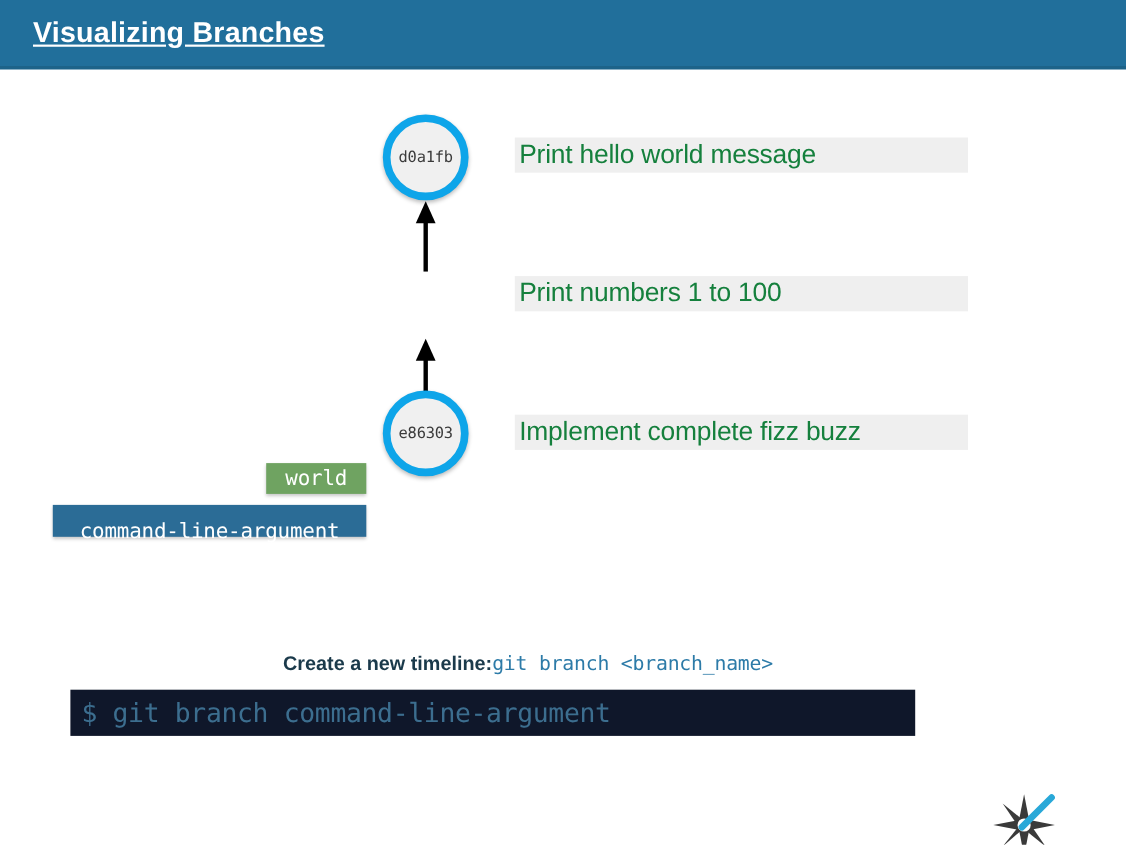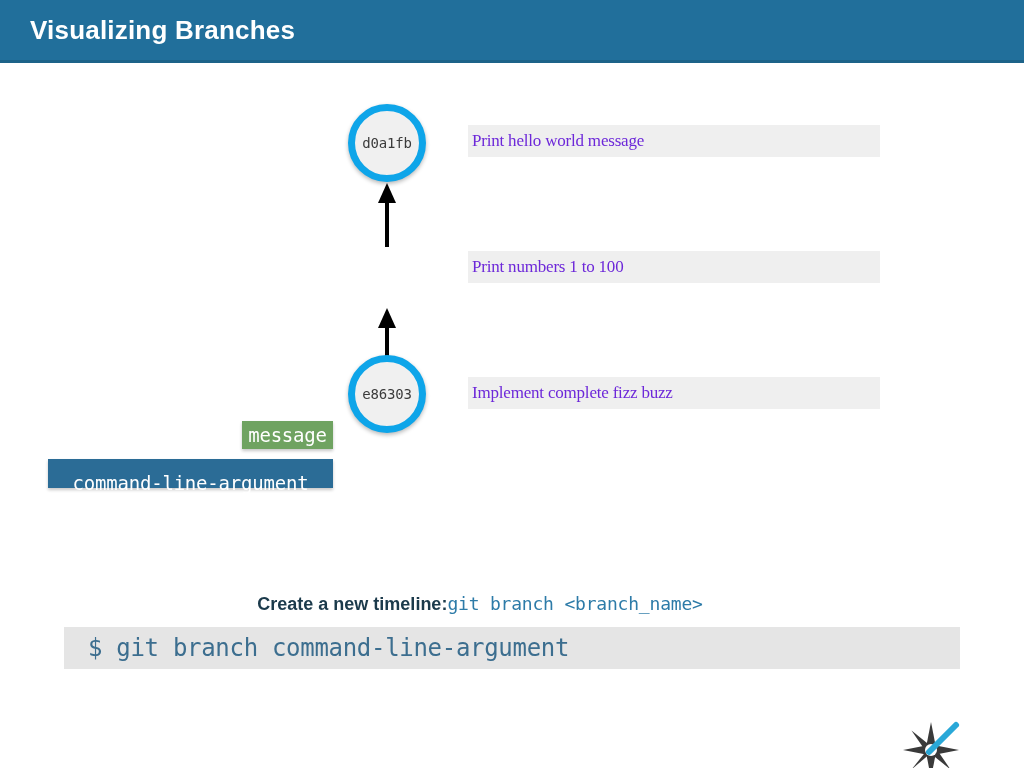--- a/index.html
+++ b/index.html
@@ -29,20 +29,21 @@
   .header-title {
     position: absolute;
     left: 30px;
     top: 50%;
     transform: translateY(-50%);
     color: #ffffff;
     font-size: 26px;
     font-weight: bold;
     letter-spacing: 0.2px;
     white-space: nowrap;
+    text-decoration: underline;
   }
 
   
   .slide {
     position: absolute;
     left: 0;
     top: 63px;
     width: 1024px;
     height: 705px;
   }
@@ -79,23 +80,23 @@
     left: 468px;
     width: 412px;
     height: 32px;
     background: #efefef;
     display: flex;
     align-items: center;
     padding-left: 4px;
     box-sizing: border-box;
   }
   .commit-msg span {
-    font-family: Liberation Serif, serif;
-    font-size: 17px;
-    color: #6d28d9;
+    font-family: Liberation Sans, sans-serif;
+    font-size: 24px;
+    color: #15803d;
     letter-spacing: -0.2px;
     white-space: nowrap;
   }
 
   
   .badge {
     position: absolute;
     display: flex;
     align-items: center;
     justify-content: center;
@@ -145,26 +146,26 @@
     font-size: 18px;
     color: #2d7ba8;
     letter-spacing: -0.2px;
   }
 
   
   .terminal {
     position: absolute;
     left: 64px;
     top: 564px;
-    width: 896px;
+    width: 768px;
     height: 42px;
-    background: #e5e5e5;
-    display: flex;
-    align-items: center;
-    padding-left: 24px;
+    background: #0f172a;
+    display: flex;
+    align-items: center;
+    padding-left: 10px;
     box-sizing: border-box;
   }
   .terminal span {
     font-family: "DejaVu Sans Mono", "Liberation Mono", monospace;
     font-size: 24px;
     color: #3c6e8f;
     letter-spacing: -0.3px;
     white-space: nowrap;
   }
 
@@ -209,21 +210,21 @@
     <span>Print hello world message</span>
   </div>
   <div class="commit-msg" style="top:188px;">
     <span>Print numbers 1 to 100</span>
   </div>
   <div class="commit-msg" style="top:314px;">
     <span>Implement complete fizz buzz</span>
   </div>
 
   <div class="badge badge-master">
-    <span>message</span>
+    <span>world</span>
   </div>
   <div class="badge badge-branch">
     <span>command-line-argument</span>
   </div>
 
   <div class="caption">
     <span class="lead">Create a new timeline:</span><span class="cmd">git branch &lt;branch_name&gt;</span>
   </div>
 
   <div class="terminal">

